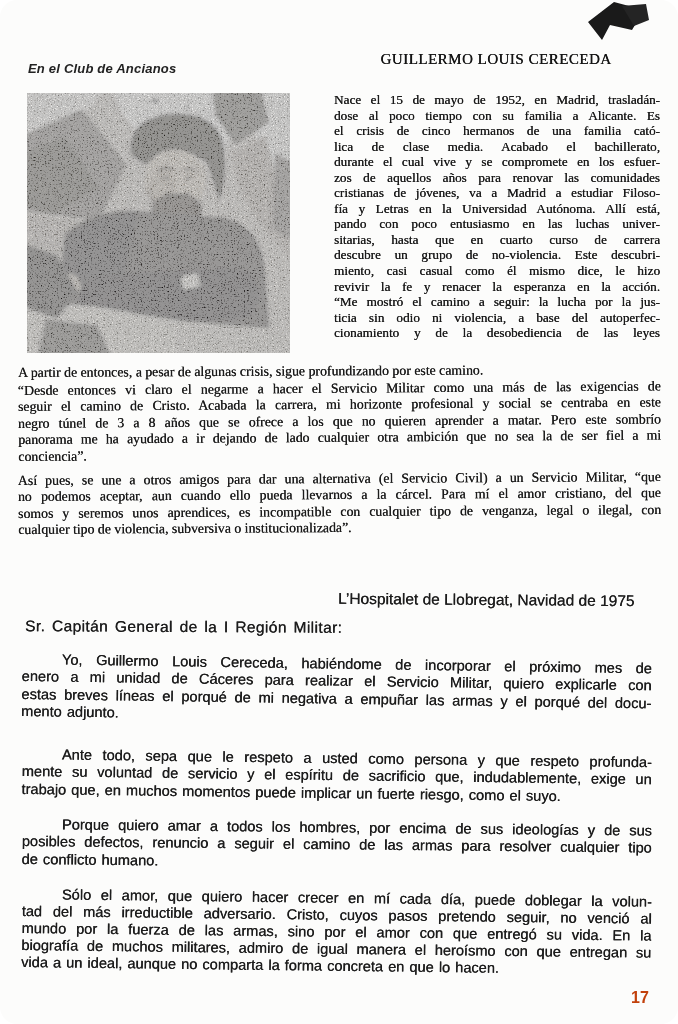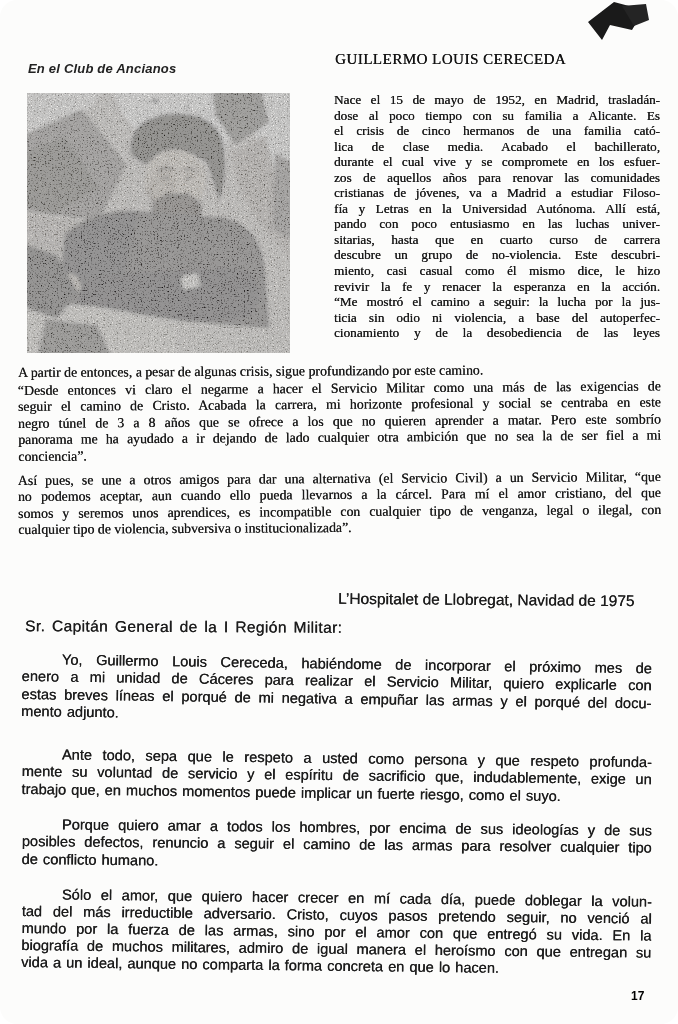--- a/index.html
+++ b/index.html
@@ -2,21 +2,21 @@
 <html><head>
 <meta charset="utf-8">
 <style>
   html,body{margin:0;padding:0;background:#ffffff;}
   .page{position:relative;width:678px;height:1024px;background:#fcfcfb;overflow:hidden;
         font-family:"Liberation Serif",serif;color:#1b1b1b;border-radius:17px;}
 
   
   .caption{position:absolute;left:28px;top:61px;font-family:"Liberation Sans",sans-serif;
            font-style:italic;font-weight:600;font-size:13px;letter-spacing:.2px;color:#222;}
-  .title{position:absolute;left:335px;top:51px;width:322px;text-align:left;
+  .title{position:absolute;left:335px;top:51px;width:322px;text-align:center;
          font-size:15px;letter-spacing:.5px;color:#141414;text-shadow:.3px 0 0 #141414;}
 
   
   .photo{position:absolute;left:27px;top:93px;width:263px;height:260px;}
 
   
   .bio{position:absolute;left:334px;top:92px;width:326px;font-size:13.2px;line-height:15.55px;
        text-shadow:.25px 0 0 #1b1b1b;}
   .bio .jl{height:15.55px;overflow:hidden;text-align:justify;text-align-last:justify;font-family:Liberation Serif, serif;}
   .bio .jl.last{text-align-last:left;}
@@ -41,21 +41,21 @@
   .lp .jl{height:17.4px;overflow:hidden;text-align:justify;text-align-last:justify;}
   .lp .jl.last{text-align-last:left;}
   .lp .ind{padding-left:40px;}
   #lp1{top:651px;transform:rotate(0.85deg);}
   #lp2{top:746px;transform:rotate(0.75deg);}
   #lp3{top:816px;transform:rotate(0.6deg);}
   #lp4{top:886px;line-height:17px;transform:rotate(0.7deg);}
   #lp4 .jl{height:17px;}
 
   .pageno{position:absolute;left:631px;top:989px;font-family:"Liberation Sans",sans-serif;
-          font-weight:700;font-size:12px;color:#000000;}
+          font-weight:700;font-size:16px;color:#c2410c;}
 
   .corner-mark{position:absolute;left:588px;top:2px;width:62px;height:40px;}
 </style>
 </head>
 <body>
 
 <div class="page">
 
   <svg class="corner-mark" viewBox="0 0 62 40">
     <polygon points="0,20 26,0 56,8 44,28 22,23 14,38" fill="#1a1a1a"></polygon>

